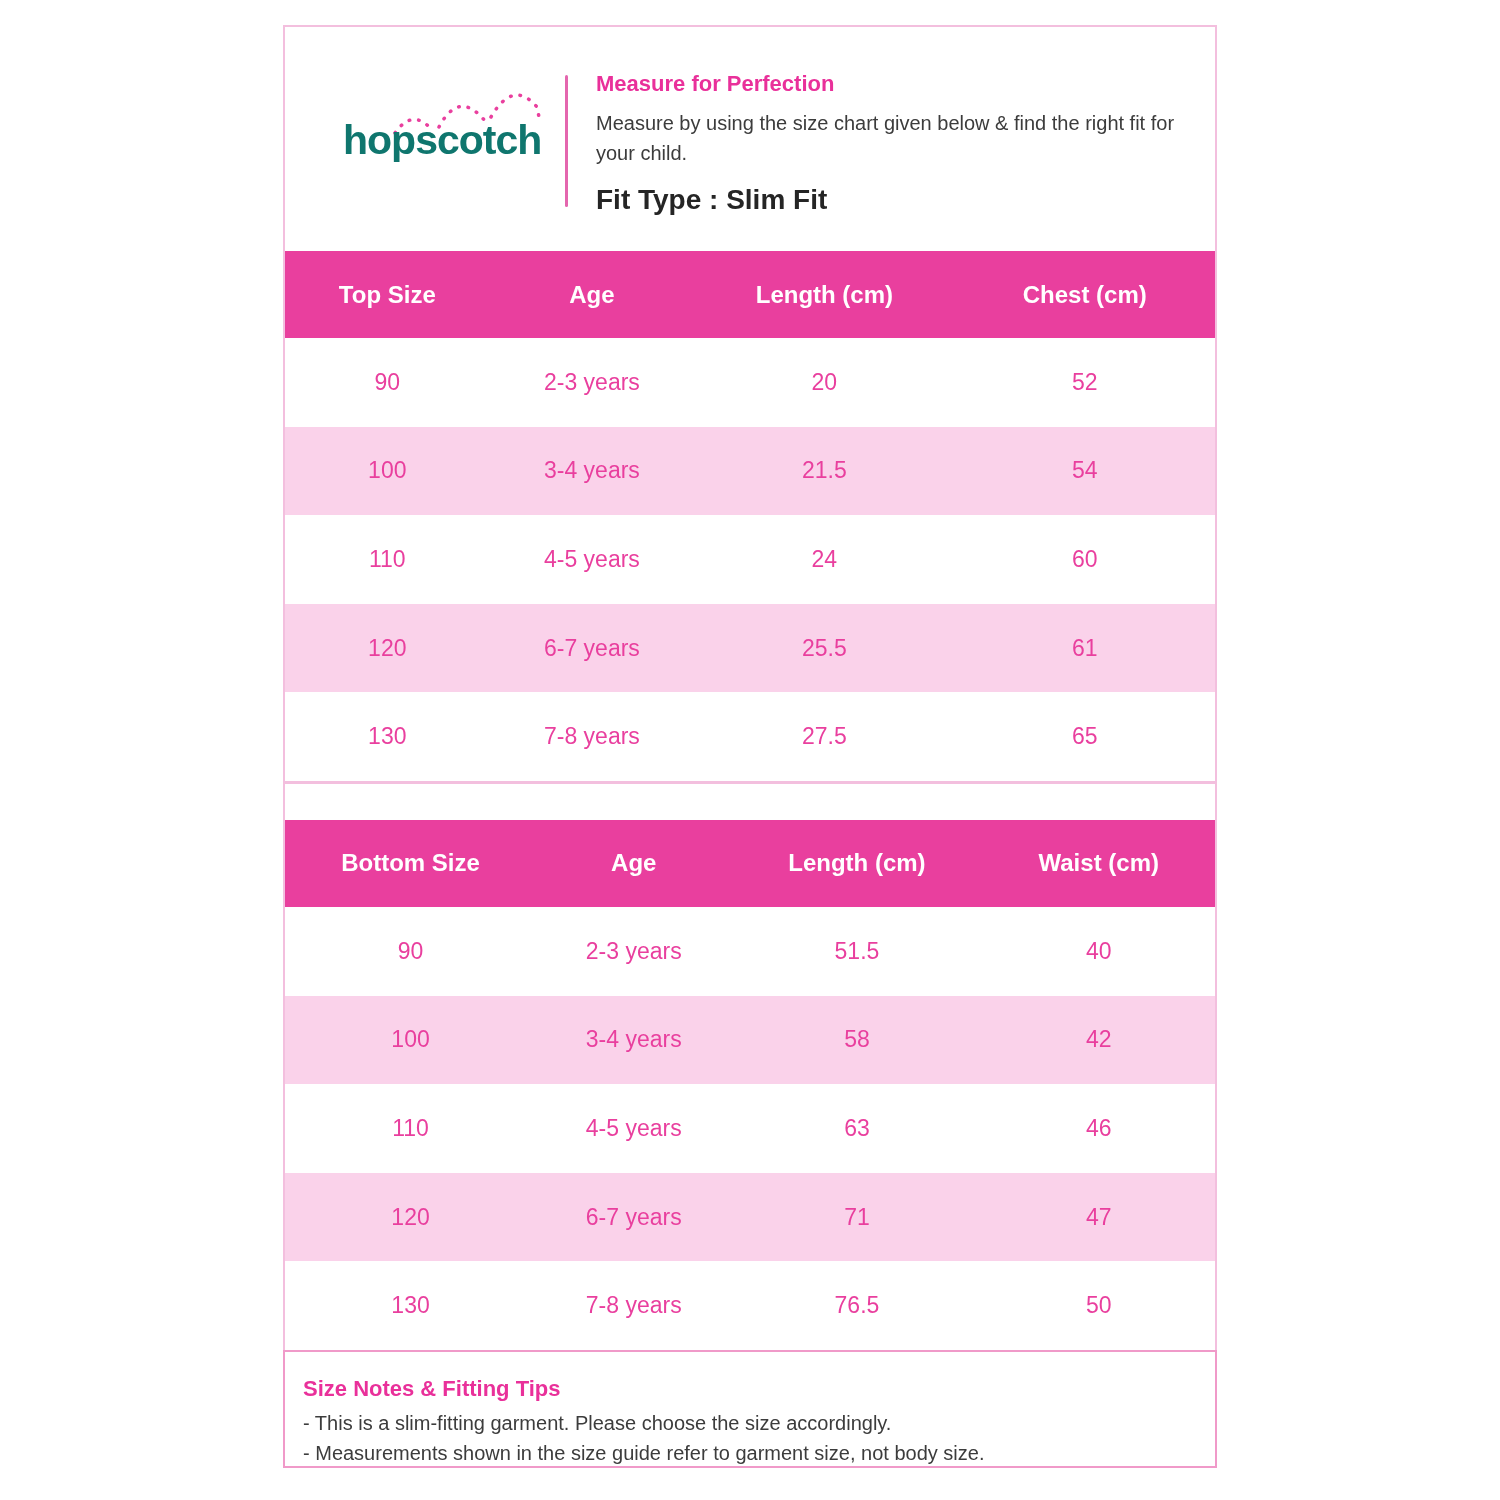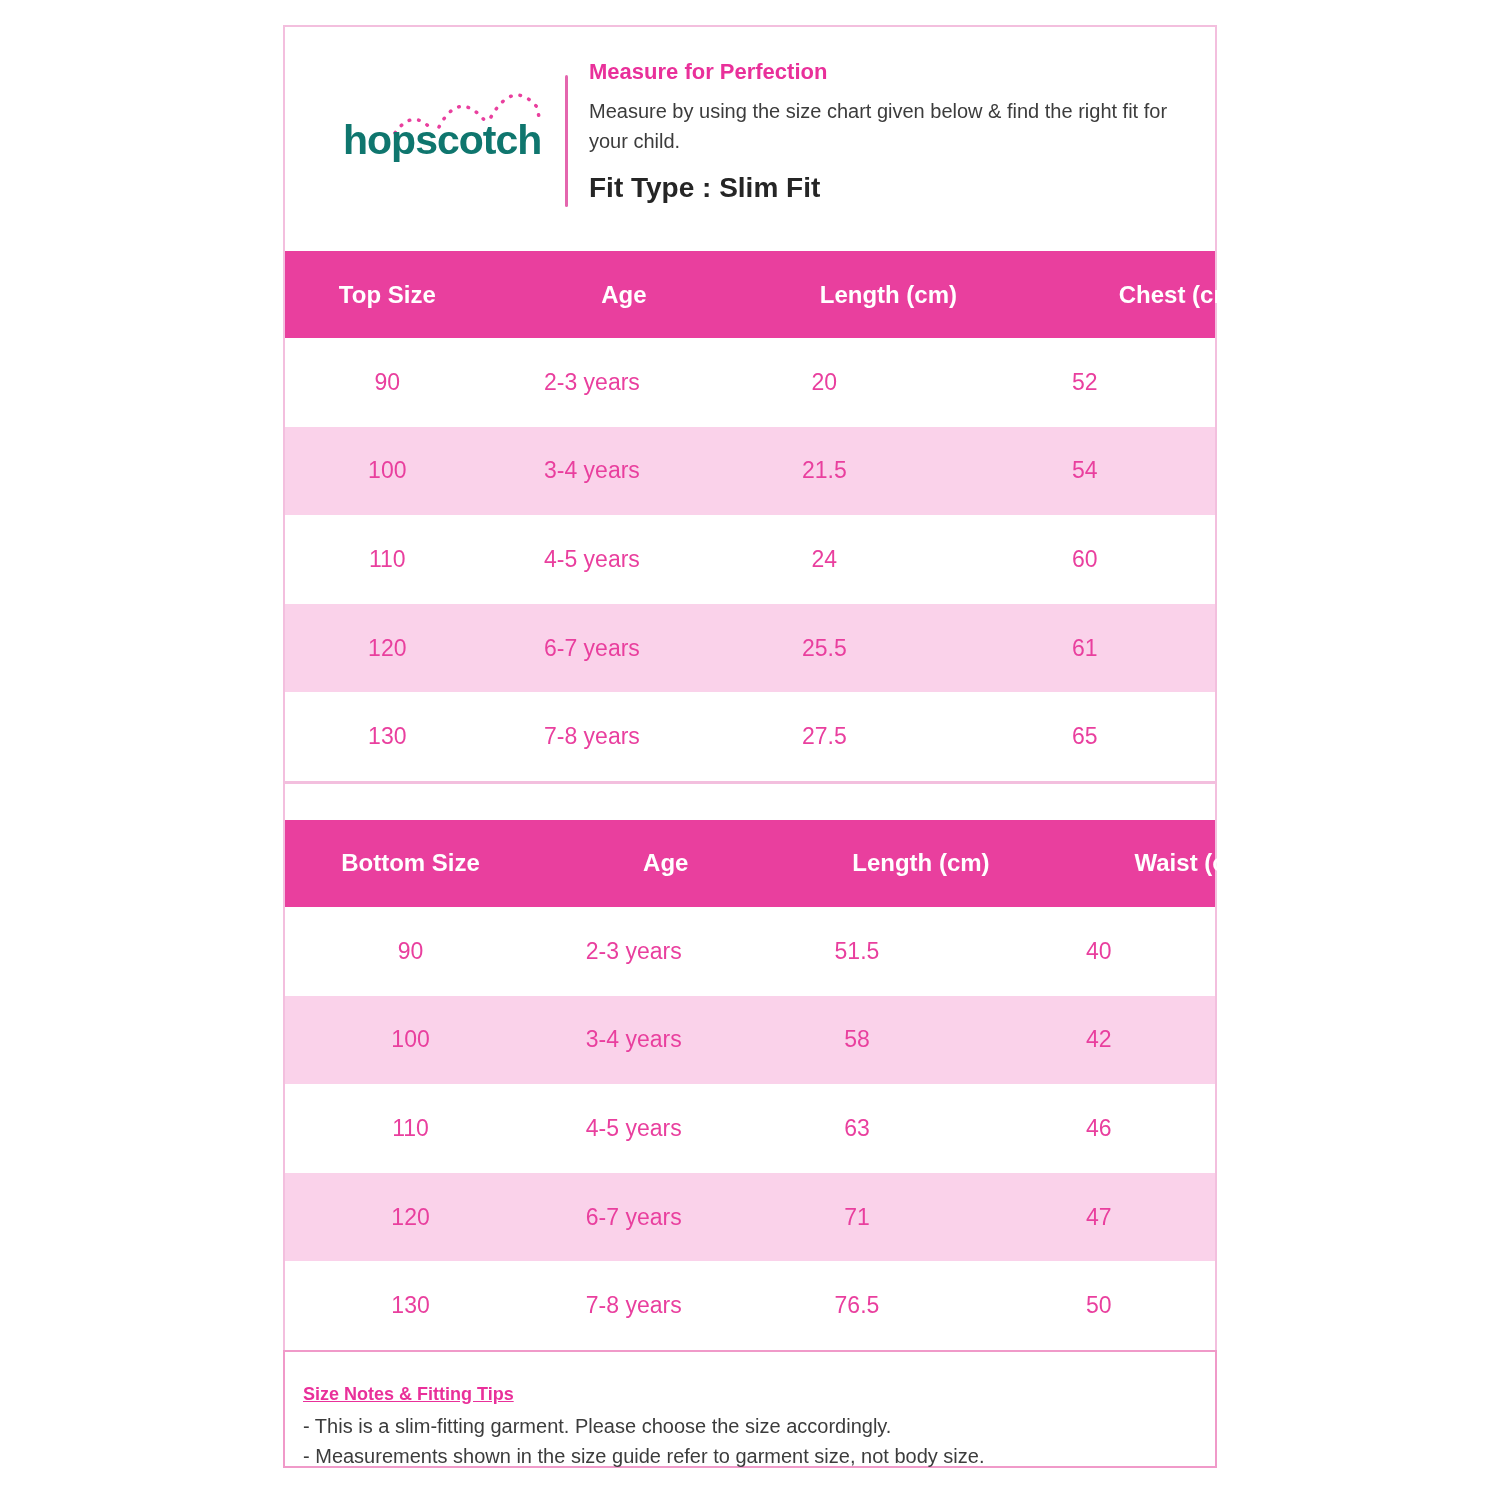--- a/index.html
+++ b/index.html
@@ -47,22 +47,22 @@
   .v-divider {
     width: 3px;
     height: 132px;
     background: #E466AE;
     border-radius: 2px;
     margin-top: 48px;
     margin-left: 14px;
     flex: none;
   }
   .intro {
-    margin-left: 21px;
-    padding-top: 32px;
+    margin-left: 28px;
+    padding-top: 44px;
     width: 585px;
   }
   .intro-heading {
     font-size: 22px;
     font-weight: bold;
     color: #E9309A;
     margin-bottom: 11px;
   }
   .intro-line {
     font-size: 20px;
@@ -79,21 +79,20 @@
   
   .thead {
     display: flex;
     align-items: center;
     height: 87px;
     background: #E93F9E;
     color: #ffffff;
     font-weight: bold;
     font-size: 24px;
     text-align: center;
-    gap: 32px;
   }
   .trow {
     display: flex;
     align-items: center;
     height: 88.6px;
     font-size: 23px;
     color: #E93F9E;
     text-align: center;
     background: #ffffff;
   }
@@ -113,25 +112,24 @@
 
   
   .notes {
     border: 2px solid #F09AC9;
     margin: 0 -2px -2px -2px;
     height: 118px;
     padding: 12px 18px;
     background: #ffffff;
   }
   .notes-heading {
-    font-size: 18px;
+    font-size: 22px;
     font-weight: bold;
     color: #E9309A;
-    margin: 20px 0 10px;
-    text-decoration: underline;
+    margin: 12px 0 10px;
   }
   .note-item {
     font-size: 20px;
     color: #3C3C3C;
     margin: 7px 0;
   }
 </style>
 </head>
 <body>
 

